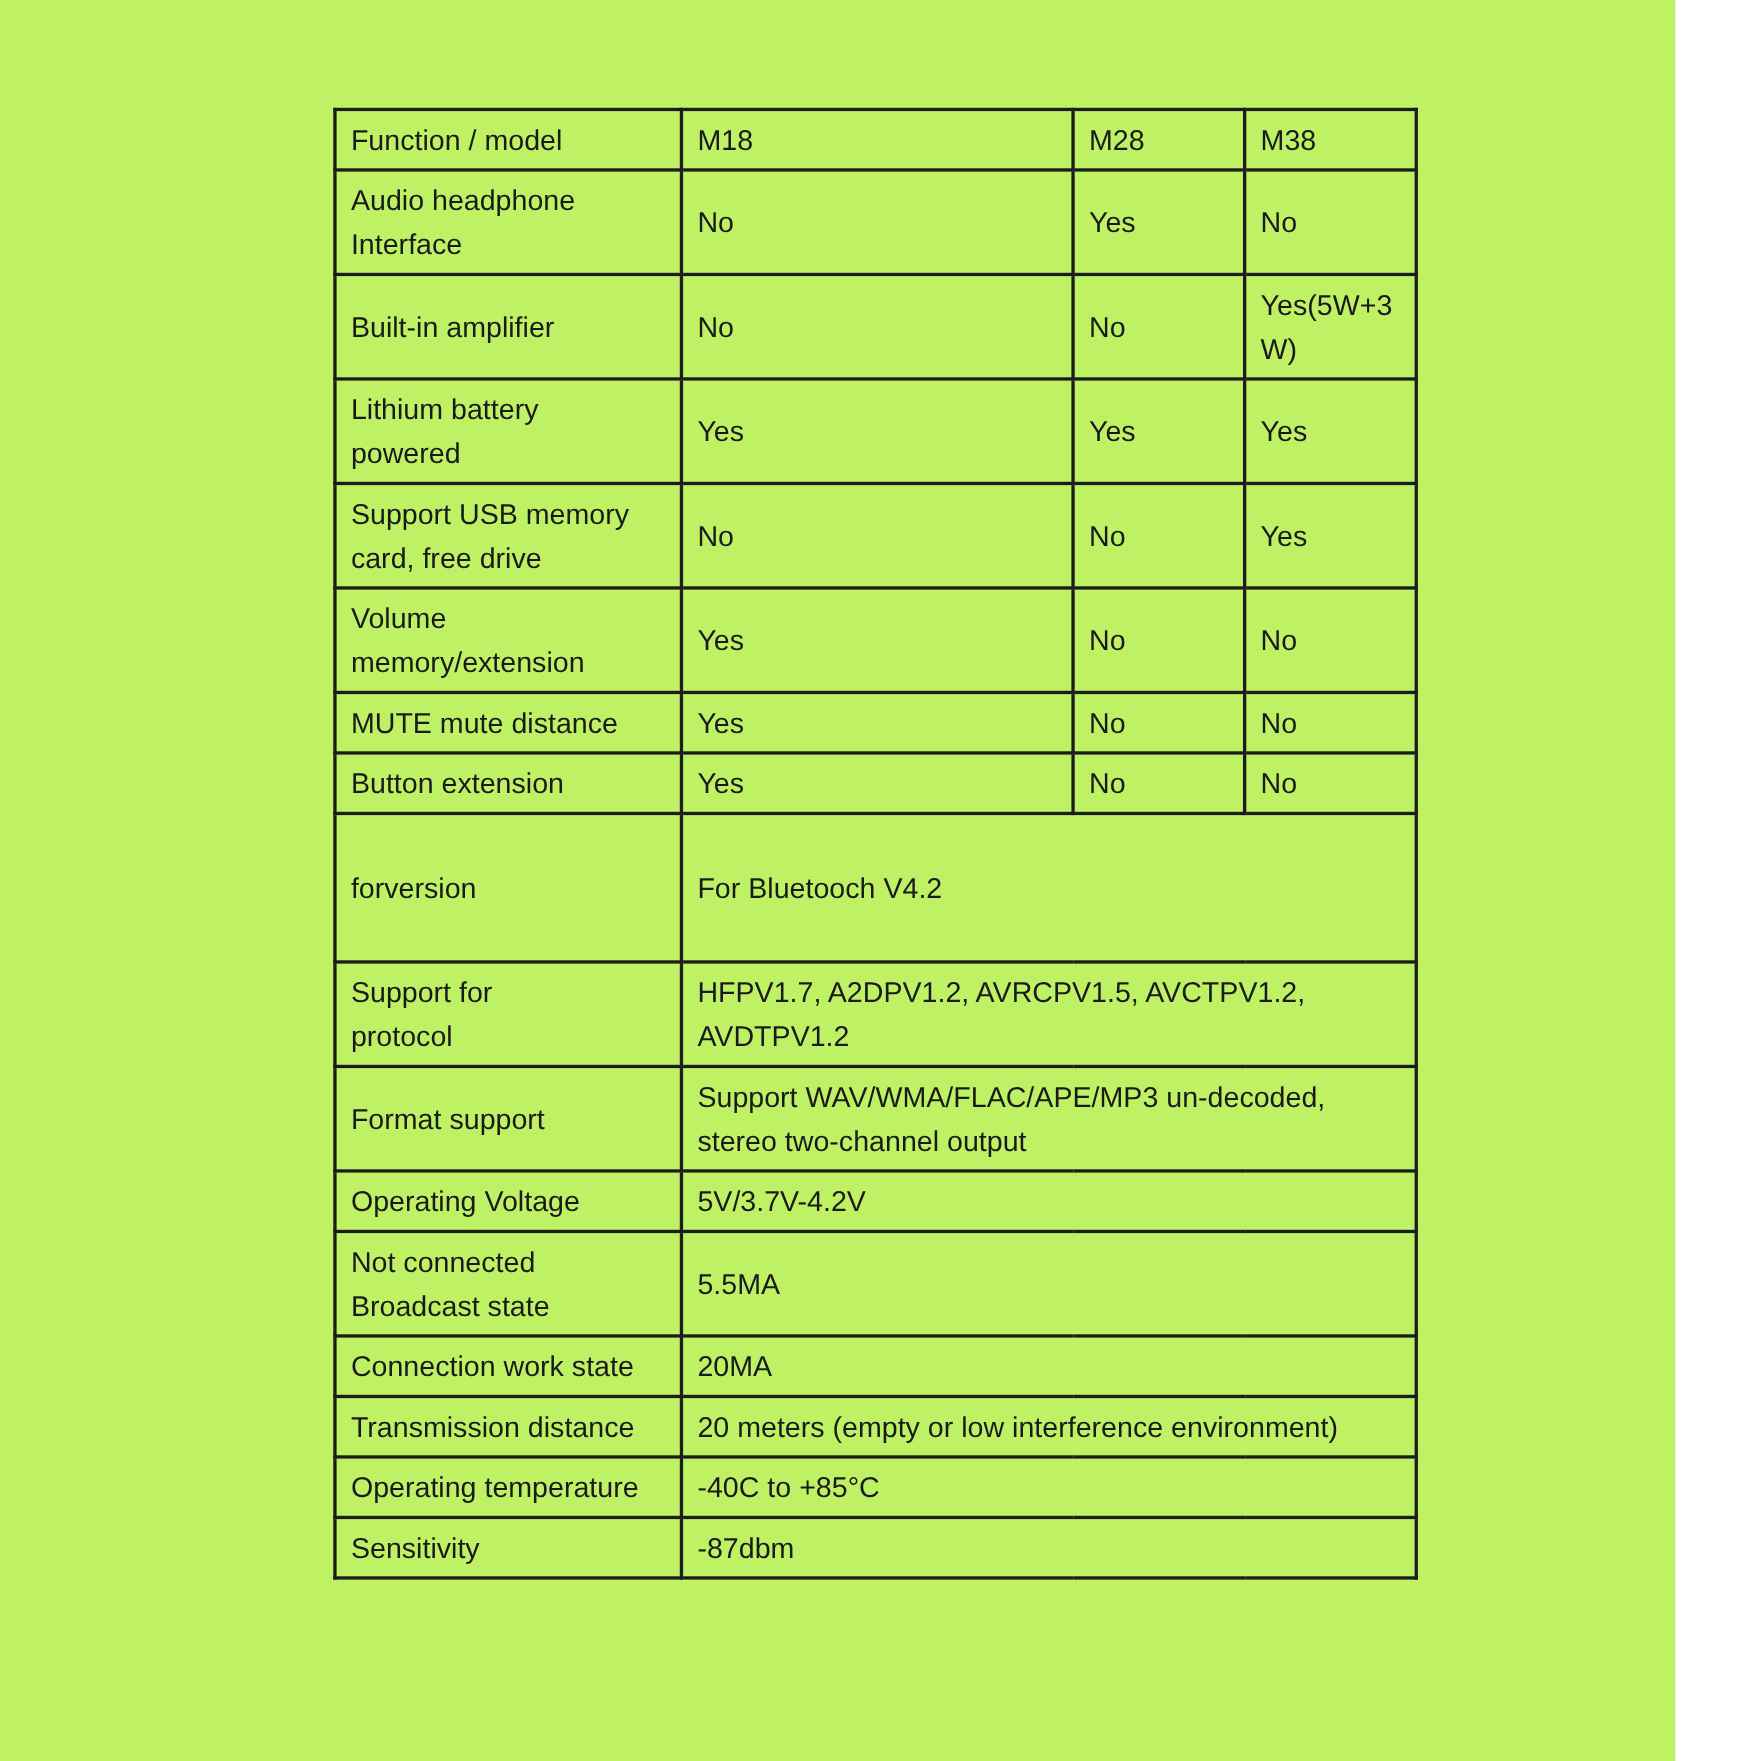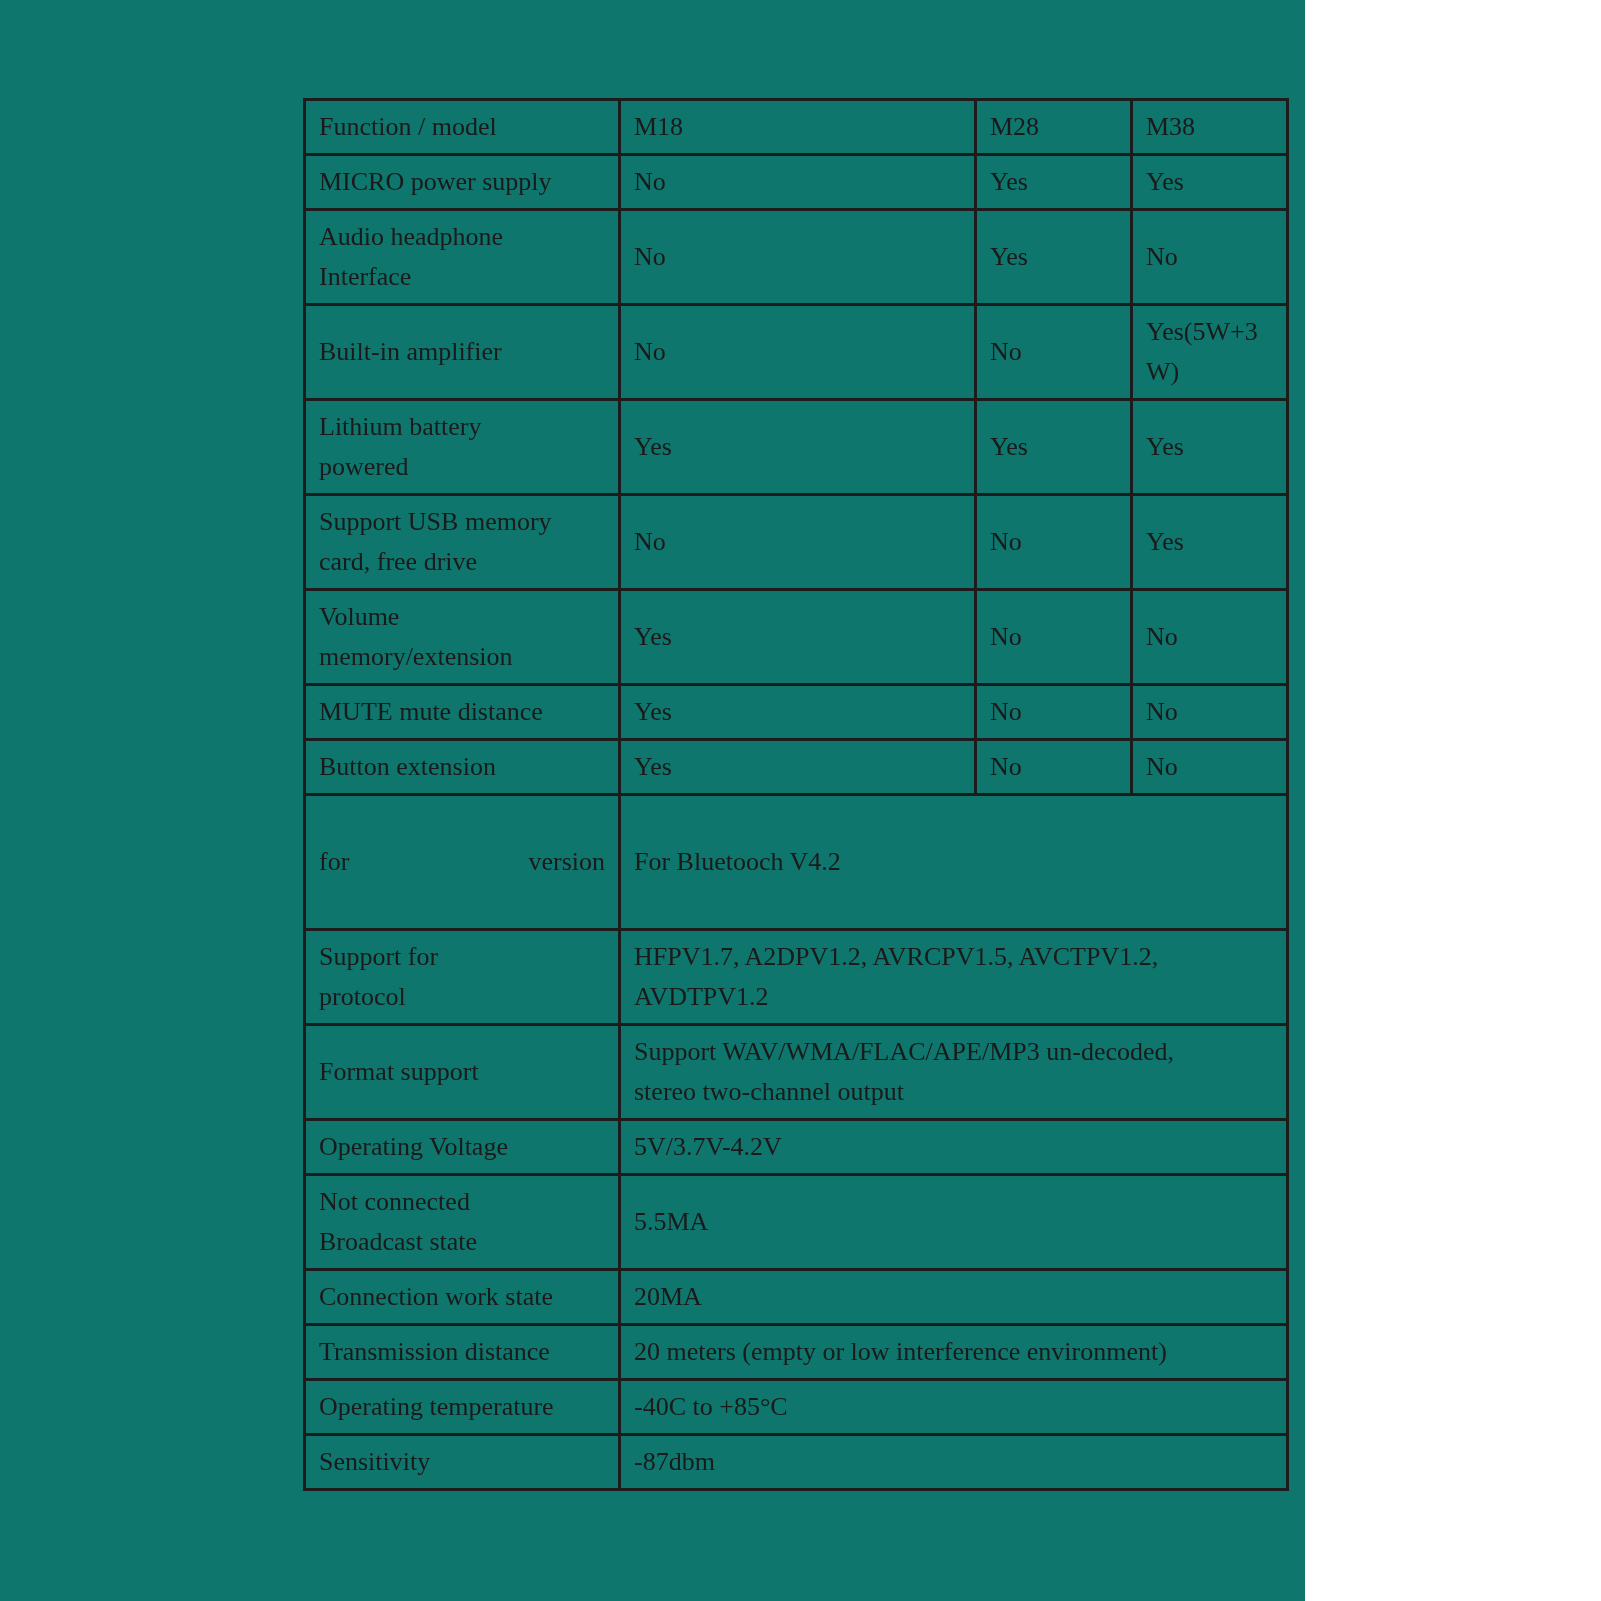--- a/index.html
+++ b/index.html
@@ -2,25 +2,25 @@
 <html><head>
 <meta charset="utf-8">
 <style>
   html, body {
     margin: 0;
     padding: 0;
     background: #ffffff;
   }
   .page {
     position: relative;
-    width: 1305px;
+    width: 1523px;
     height: 1601px;
-    background: #0f766e;
+    background: #bef264;
     overflow: hidden;
-    font-family: Liberation Serif, serif;
+    font-family: Liberation Sans, sans-serif;
   }
   table.spec-table {
     position: absolute;
     left: 303px;
     top: 98px;
     width: 983px;
     border-collapse: collapse;
     table-layout: fixed;
   }
   .spec-table td {
@@ -31,21 +31,20 @@
     color: #1a1a1a;
     font-weight: 400;
     text-align: left;
     vertical-align: middle;
     white-space: pre-line;
     overflow-wrap: break-word;
     height: 40px;
   }
   .split {
     display: flex;
-    justify-content: space-between;
   }
 </style>
 </head>
 <body>
 
 <div class="page">
   <table class="spec-table">
     <colgroup>
       <col style="width:315px">
       <col style="width:356px">
@@ -53,26 +52,20 @@
       <col style="width:156px">
     </colgroup>
     <tbody>
       <tr>
         <td>Function / model</td>
         <td>M18</td>
         <td>M28</td>
         <td>M38</td>
       </tr>
 
-      <tr>
-        <td>MICRO power supply</td>
-        <td>No</td>
-        <td>Yes</td>
-        <td>Yes</td>
-      </tr>
 
       <tr>
         <td>Audio headphone
 Interface</td>
         <td>No</td>
         <td>Yes</td>
         <td>No</td>
       </tr>
 
       <tr>

